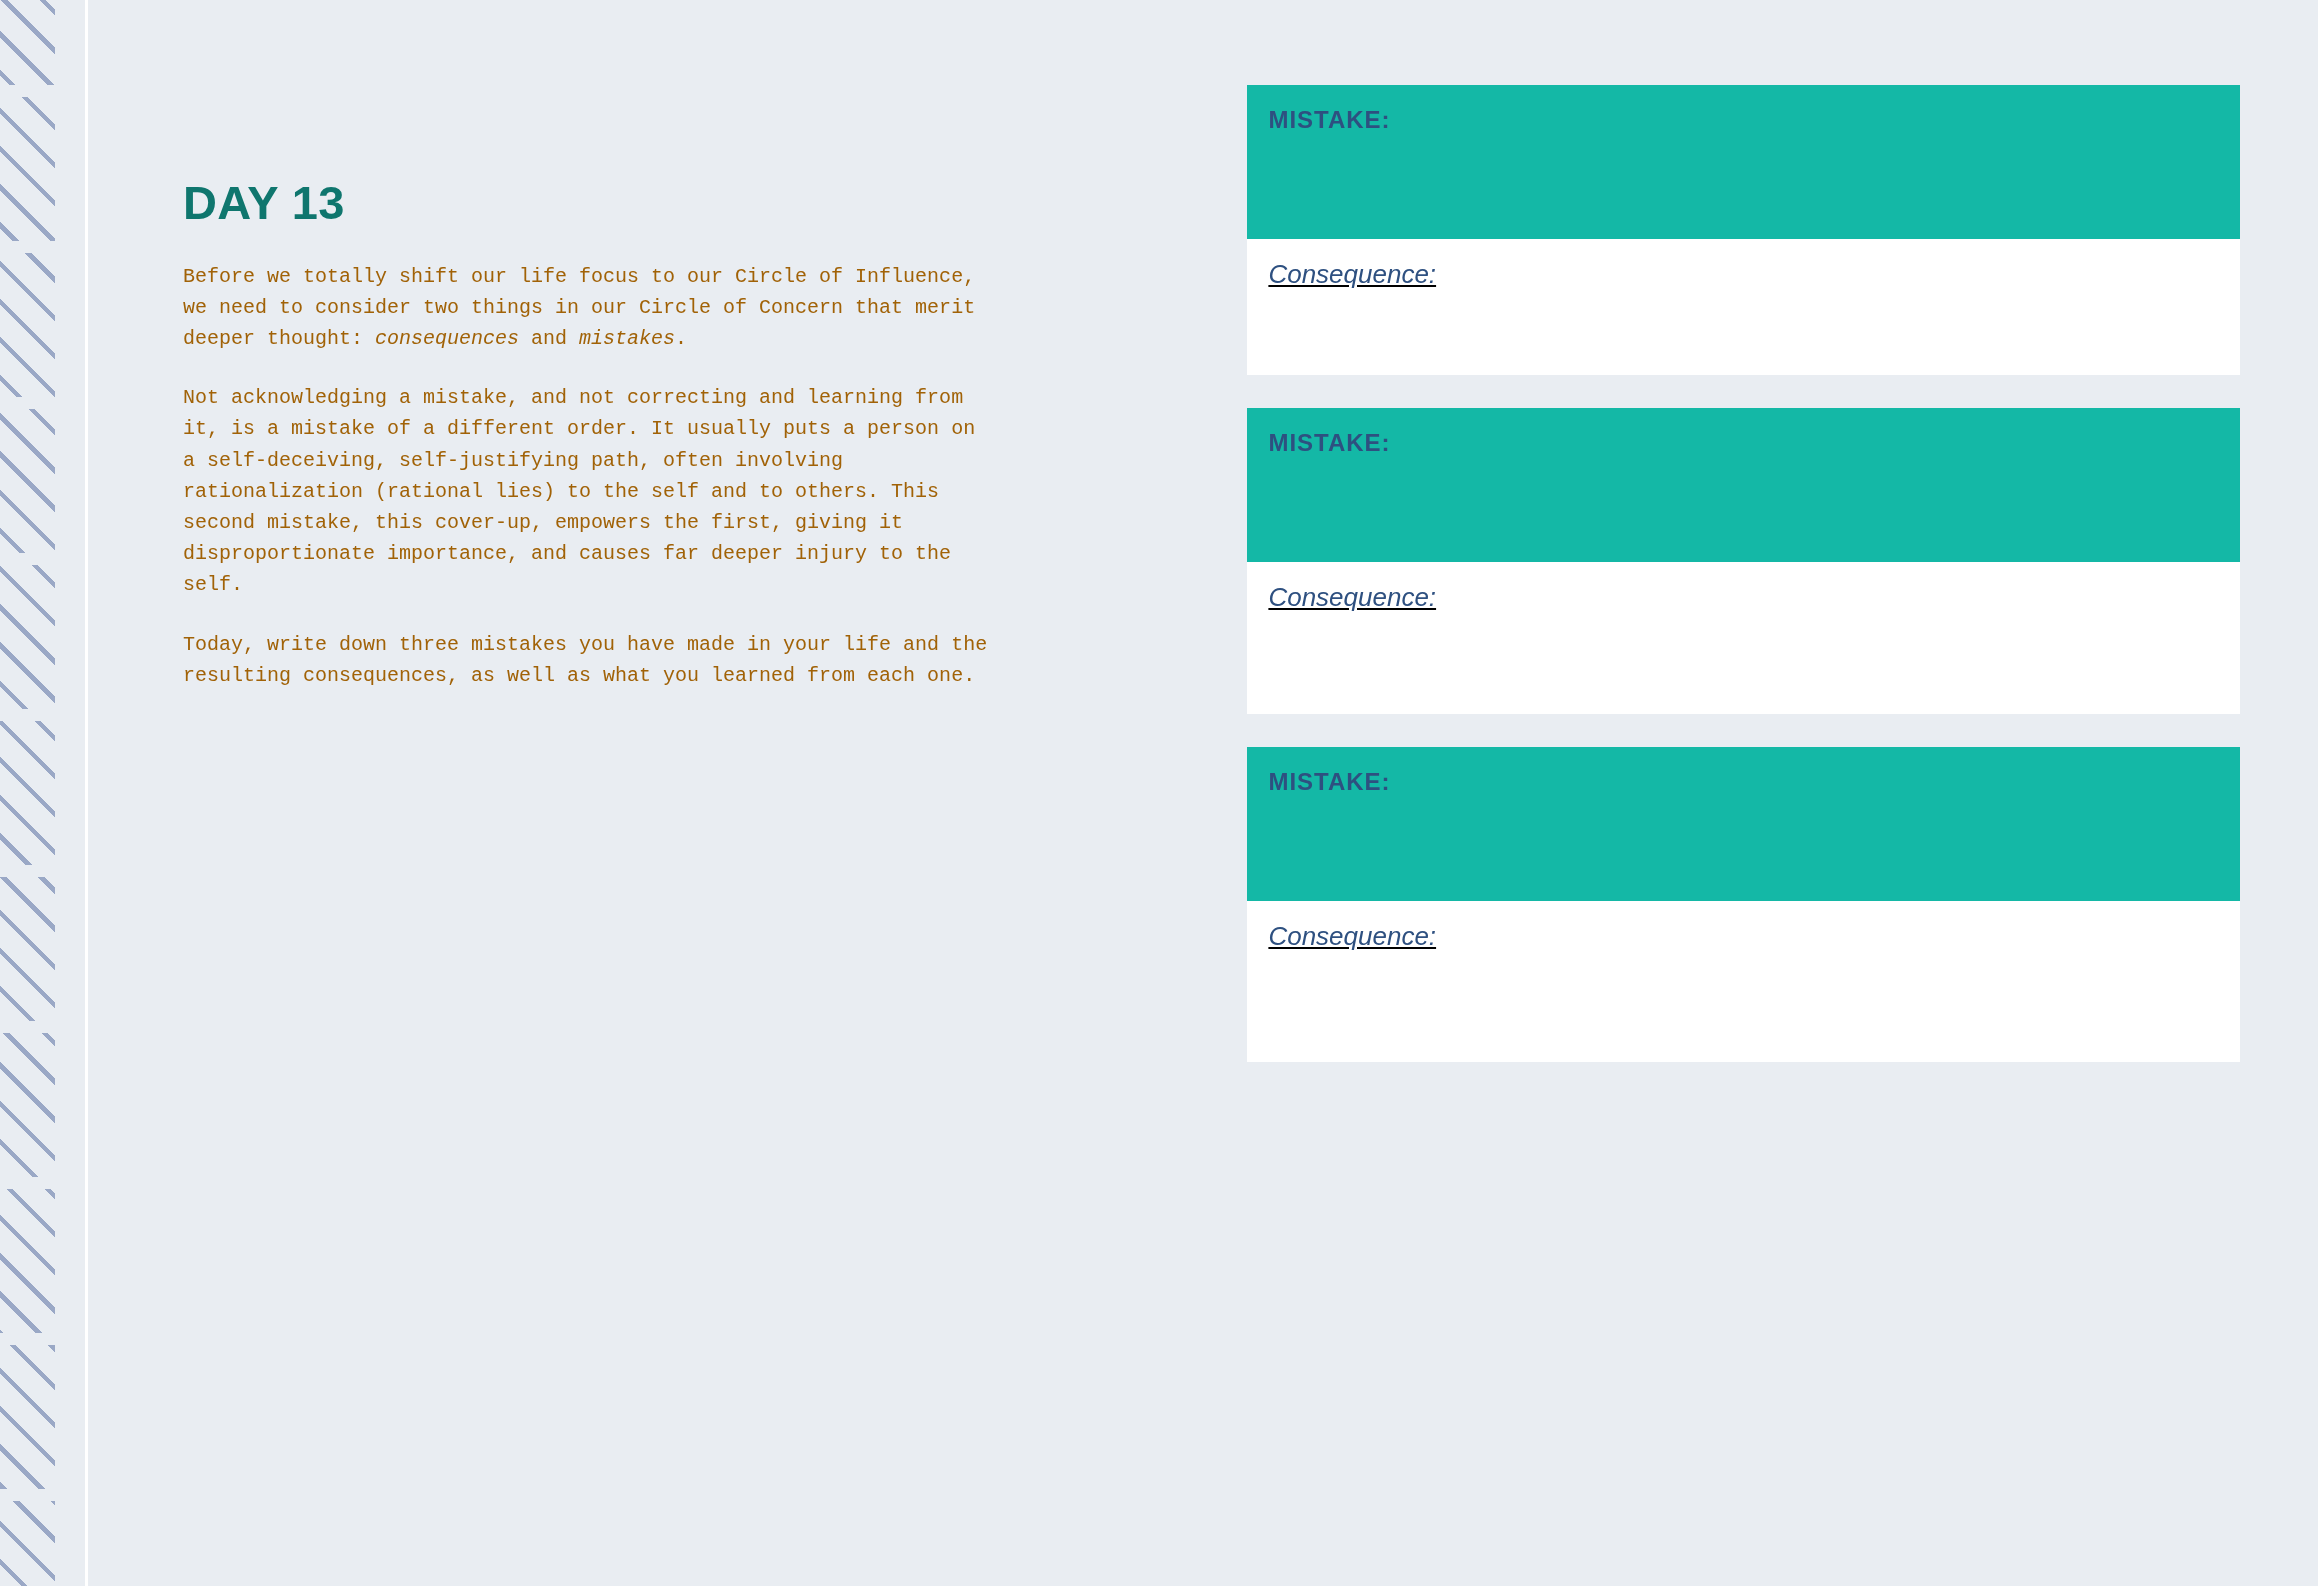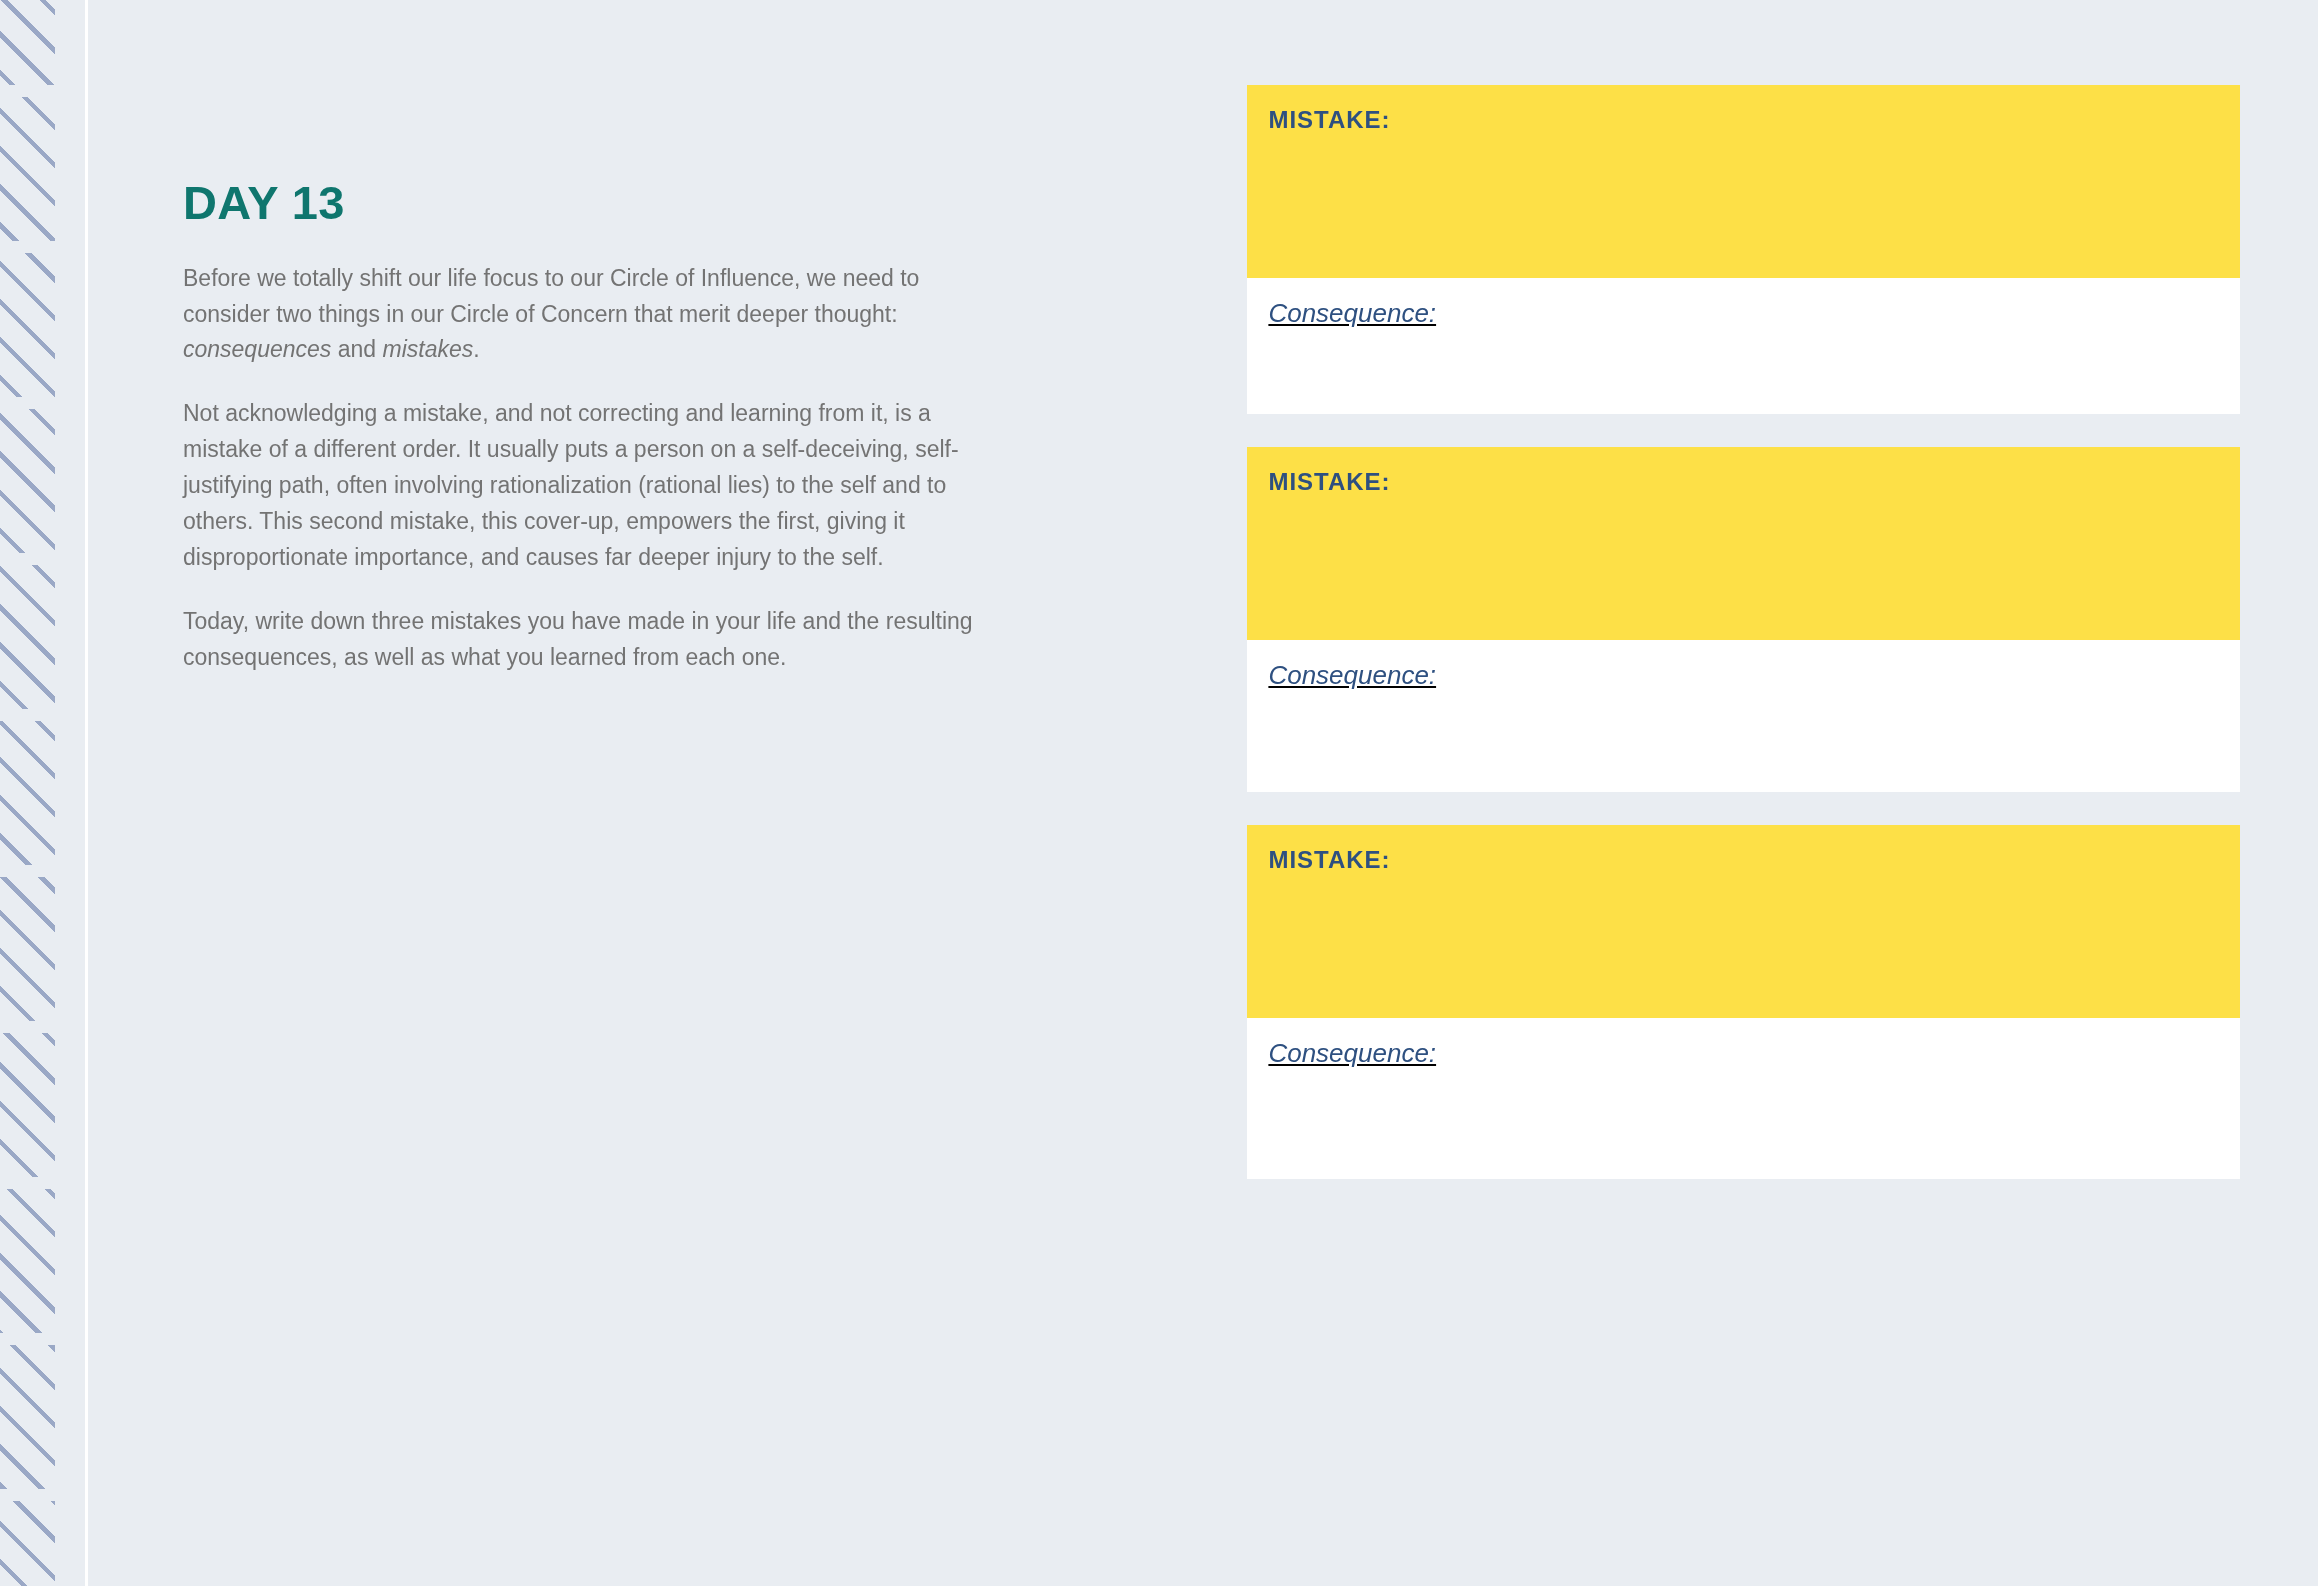--- a/index.html
+++ b/index.html
@@ -75,44 +75,45 @@
   }
   .day-title {
     font-size: 47px;
     font-weight: bold;
     color: #0f766e;
     letter-spacing: 0.4px;
     margin: 16px 0 32px 0;
     line-height: 1.1;
   }
   .body-par {
-    font-size: 23px;
+    font-size: 20px;
     line-height: 1.56;
-    color: #737373;
+    color: #a16207;
     margin: 0 0 28px 0;
     max-width: 807px;
+    font-family: Liberation Mono, monospace;
   }
   .body-par.last { margin-bottom: 0; }
   .body-par i { font-style: italic; }
 
   
   .right-col {
     position: absolute;
     left: 1247px;
     top: 85px;
     width: 993px;
   }
   .entry {
     margin-bottom: 33px;
   }
   .entry:last-child { margin-bottom: 0; }
 
   .mistake-head {
-    background: #fde047;
-    height: 193px;
+    background: #14b8a6;
+    height: 154px;
     padding: 21.4px 21.4px 0 21.4px;
   }
   .mistake-label {
     font-size: 24px;
     font-weight: bold;
     color: #2e5080;
     letter-spacing: 1px;
   }
   .consequence-box {
     background: #ffffff;

